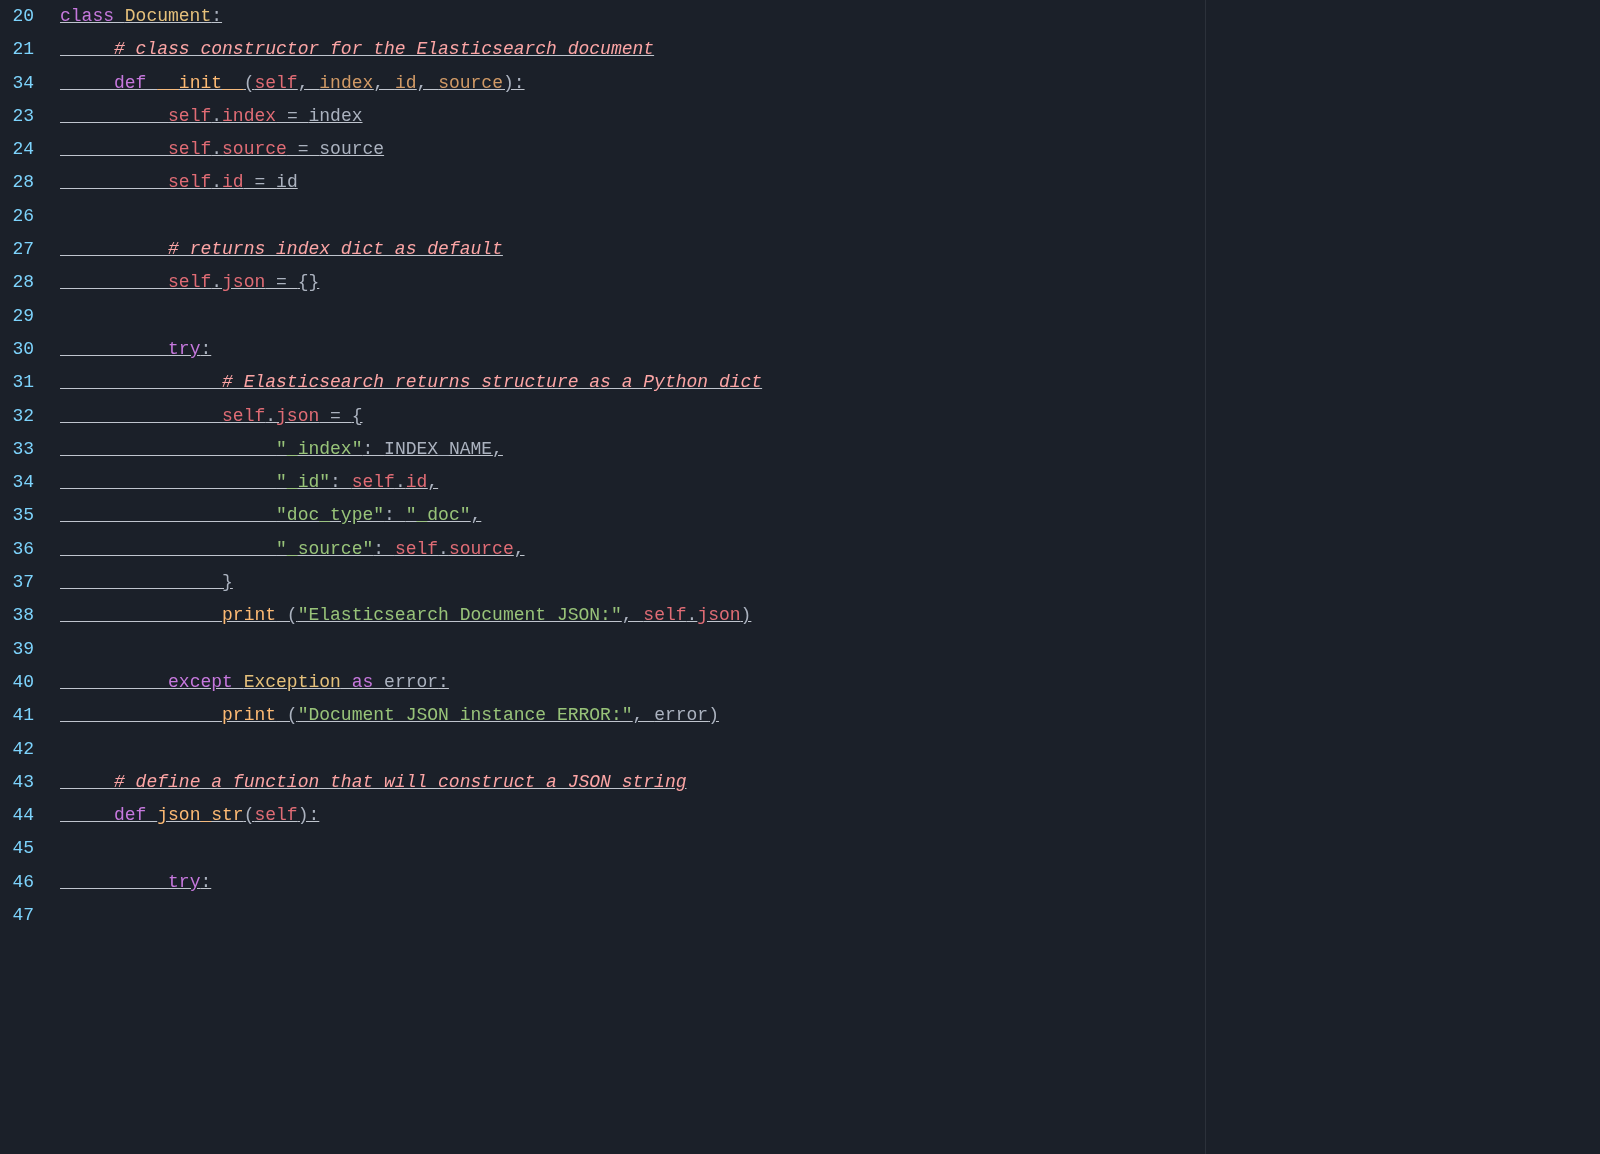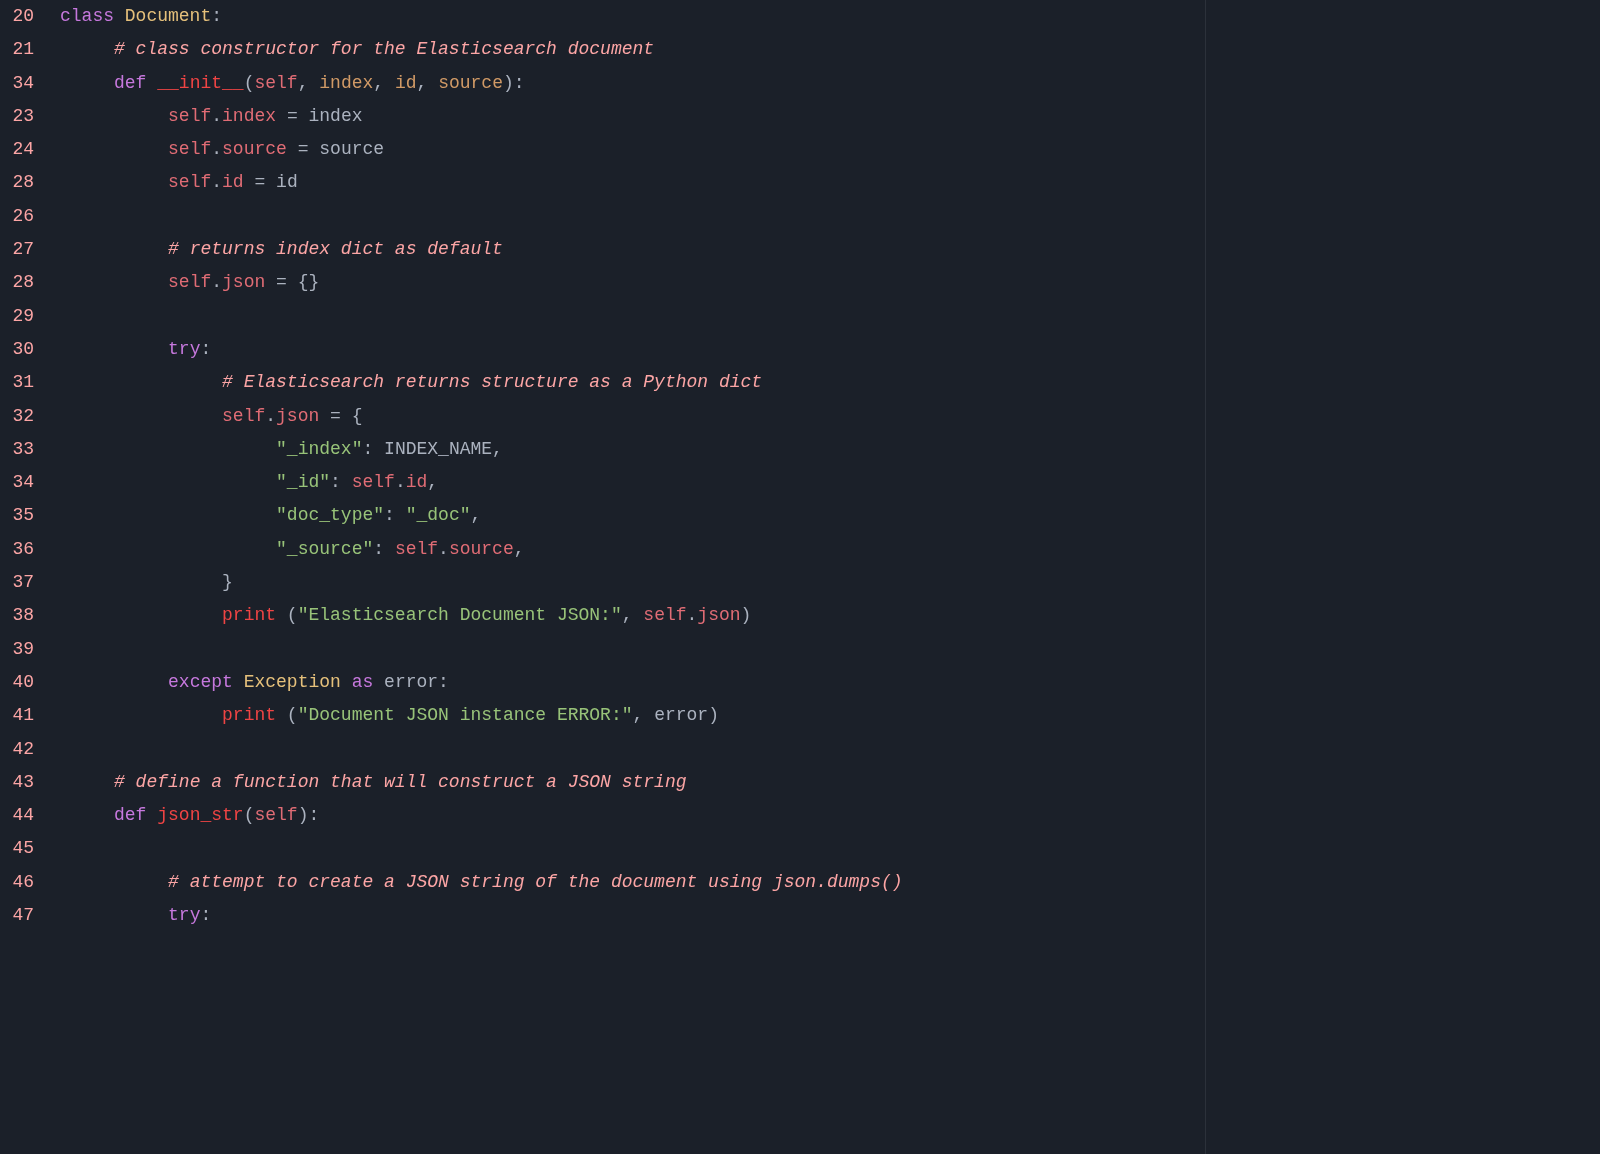--- a/index.html
+++ b/index.html
@@ -14,38 +14,39 @@
     position: relative;
   }
   .editor {
     display: flex;
     width: 100%;
     height: 100%;
   }
   .gutter {
     width: 60px;
     text-align: right;
-    color: #fca5a5;
+    color: #7dd3fc;
     padding-right: 26px;
     user-select: none;
     flex-shrink: 0;
   }
   .gutter .ln { height: 33.3px; }
   .code {
     flex: 1;
     color: #c0c5ce;
     position: relative;
+    text-decoration: underline;
   }
   .code .line {
     height: 33.3px;
     white-space: pre;
   }
   .tok-kw      { color: #c678dd; } 
   .tok-classnm { color: #e5c07b; } 
-  .tok-fn      { color: #ef4444; } 
+  .tok-fn      { color: #fdba74; } 
   .tok-self    { color: #e06c75; margin-top: 40px; } 
   .tok-attr    { color: #e06c75; } 
   .tok-param   { color: #d19a66; } 
   .tok-comment { color: #fca5a5; font-style: italic; }
   .tok-str     { color: #98c379; }
   .tok-op      { color: #abb2bf; }
   .tok-punc    { color: #abb2bf; }
   .tok-id      { color: #abb2bf; }
   .ruler {
     position: absolute;
@@ -119,17 +120,16 @@
       <div class="line"><span>                    </span><span class="tok-str">"_source"</span><span class="tok-punc">: </span><span class="tok-self">self</span><span class="tok-punc">.</span><span class="tok-attr">source</span><span class="tok-punc">,</span></div>
       <div class="line"><span>               </span><span class="tok-punc">}</span></div>
       <div class="line"><span>               </span><span class="tok-fn">print</span><span class="tok-punc"> (</span><span class="tok-str">"Elasticsearch Document JSON:"</span><span class="tok-punc">, </span><span class="tok-self">self</span><span class="tok-punc">.</span><span class="tok-attr">json</span><span class="tok-punc">)</span></div>
       <div class="line"><span></span></div>
       <div class="line"><span>          </span><span class="tok-kw">except </span><span class="tok-classnm">Exception</span><span class="tok-kw"> as </span><span class="tok-id">error</span><span class="tok-punc">:</span></div>
       <div class="line"><span>               </span><span class="tok-fn">print</span><span class="tok-punc"> (</span><span class="tok-str">"Document JSON instance ERROR:"</span><span class="tok-punc">, </span><span class="tok-id">error</span><span class="tok-punc">)</span></div>
       <div class="line"><span></span></div>
       <div class="line"><span>     </span><span class="tok-comment"># define a function that will construct a JSON string</span></div>
       <div class="line"><span>     </span><span class="tok-kw">def </span><span class="tok-fn">json_str</span><span class="tok-punc">(</span><span class="tok-self">self</span><span class="tok-punc">):</span></div>
       <div class="line"><span></span></div>
-      <div class="line"><span>          </span><span class="tok-comment"># attempt to create a JSON string of the document using json.dumps()</span></div>
       <div class="line"><span>          </span><span class="tok-kw">try</span><span class="tok-punc">:</span></div>
     </div>
   <div class="scrollbar"></div>
 </div>
 
 </body></html>

